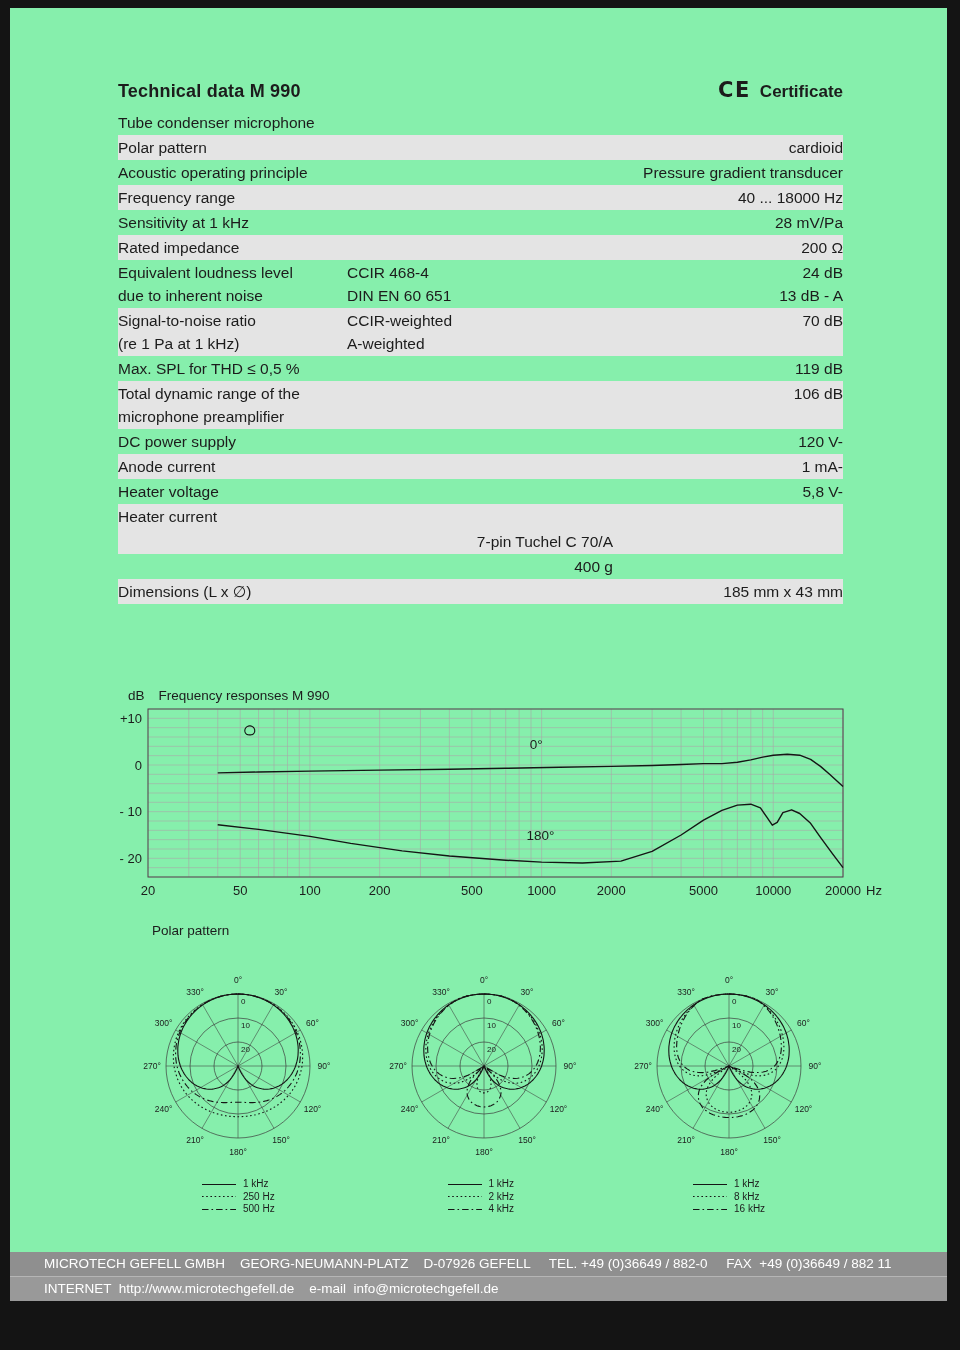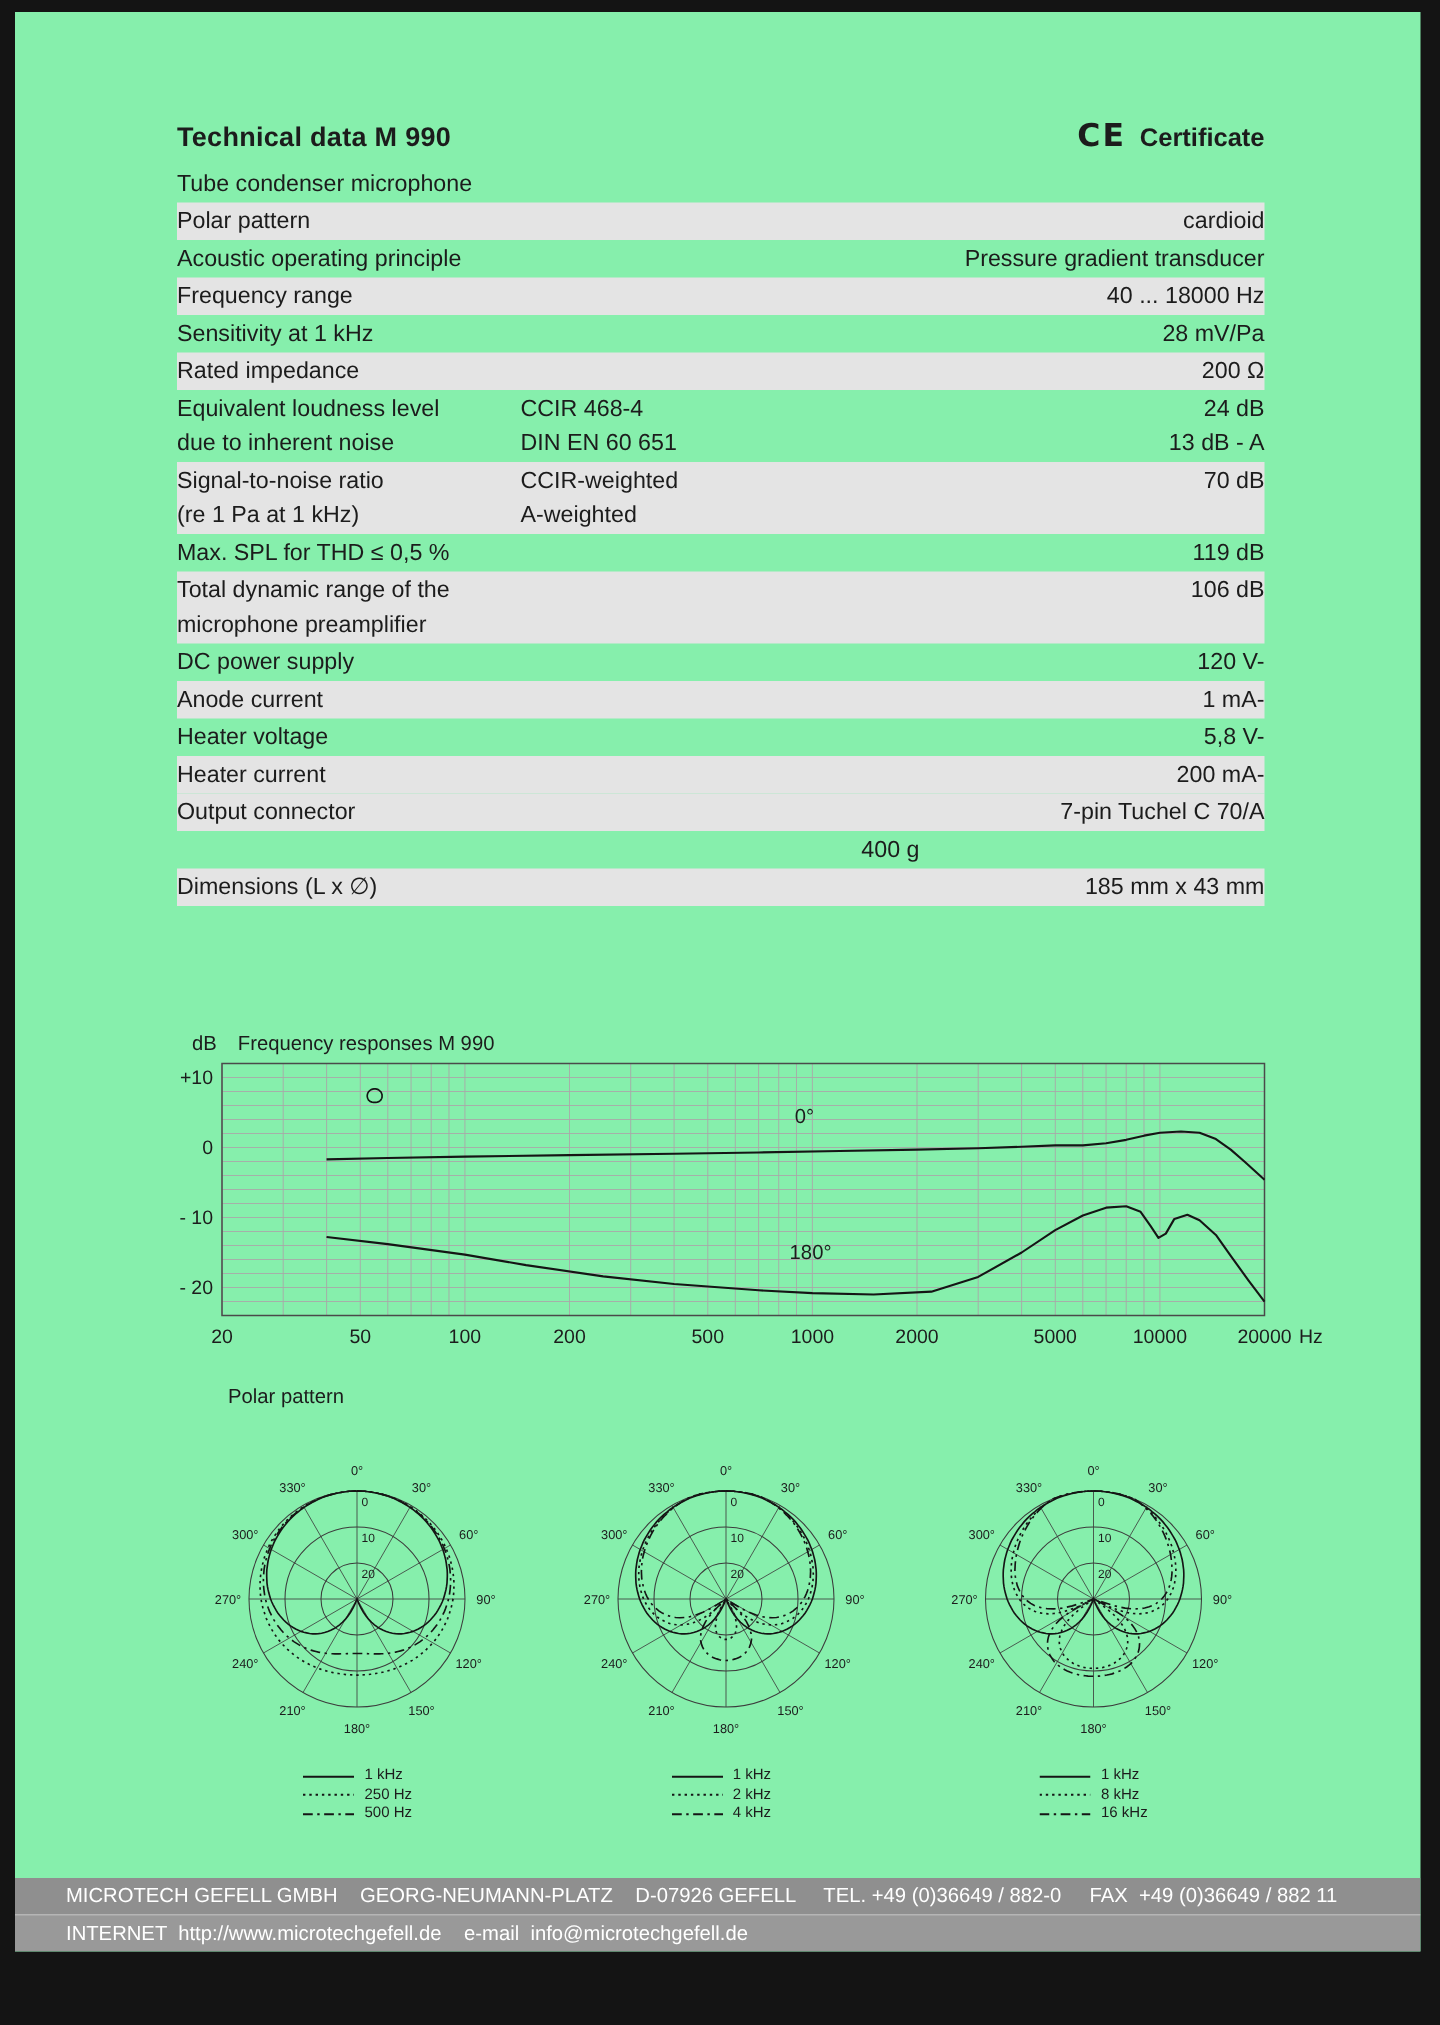--- a/index.html
+++ b/index.html
@@ -165,28 +165,22 @@
           <div class="cell-mid"></div>
           <div class="cell-value">
             <div>5,8 V-</div>
           </div>
         </div>
         <div class="spec-row shaded">
           <div class="cell-label">
             <div>Heater current</div>
           </div>
           <div class="cell-mid"></div>
-          <div class="cell-value">
-            <div>200 mA-</div>
-          </div>
-        </div>
-        <div class="spec-row shaded">
-          <div class="cell-label">
-            <div>Output connector</div>
-          </div>
+        </div>
+        <div class="spec-row shaded">
           <div class="cell-mid"></div>
           <div class="cell-value">
             <div>7-pin Tuchel C 70/A</div>
           </div>
         </div>
         <div class="spec-row">
           <div class="cell-mid"></div>
           <div class="cell-value">
             <div>400 g</div>
           </div>

